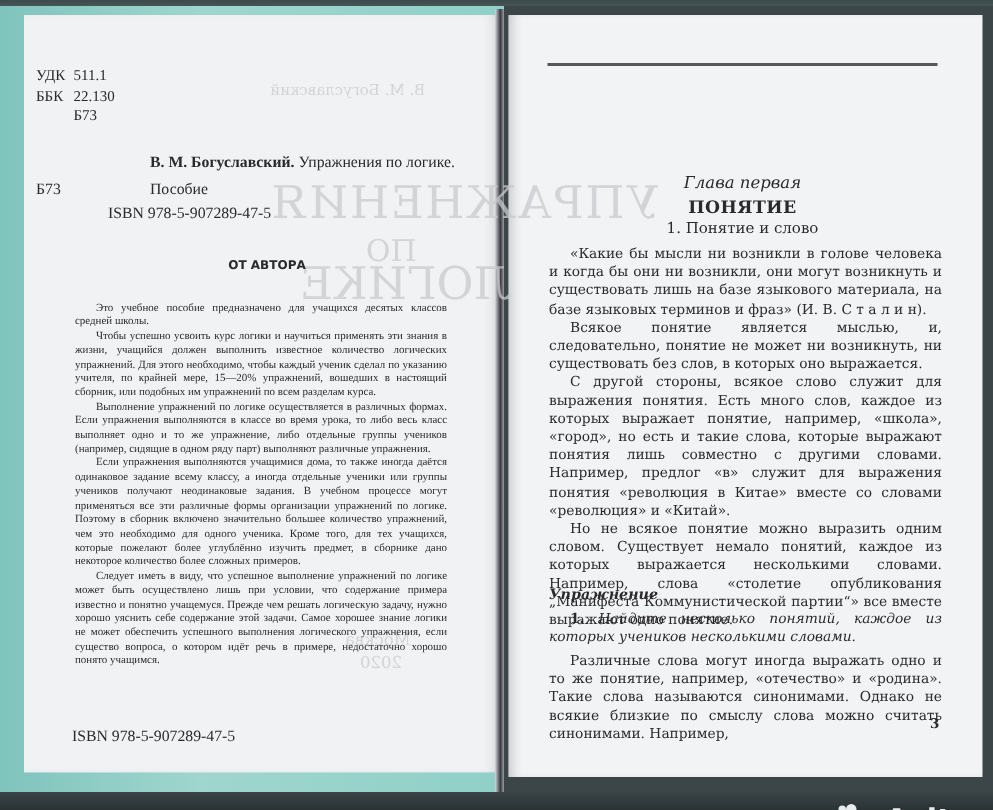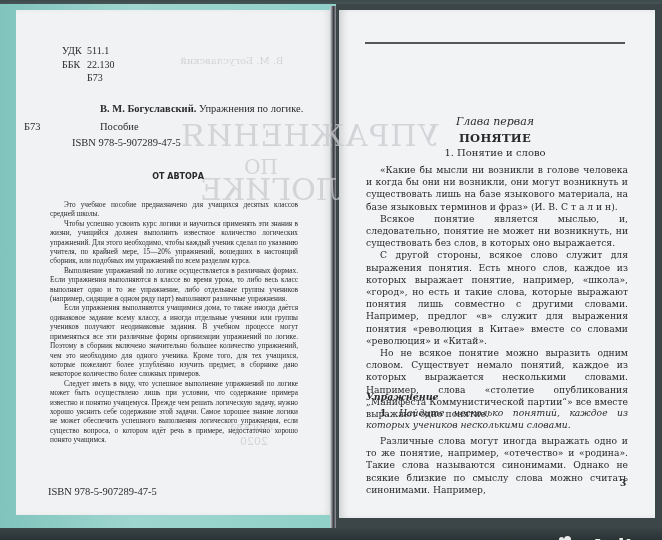--- a/index.html
+++ b/index.html
@@ -45,21 +45,21 @@
 
     
     .ghost {
       position: absolute; color: #c9cacd; font-family: "DejaVu Serif", serif;
       transform: scaleX(-1); opacity: 0.75;
     }
     .catalog {
       position: absolute; left: 24px; top: 44px; font-size: 10px; line-height: 13.5px;
       font-family: "Liberation Serif", serif;
     }
-    .catalog .row { display: flex; margin-left: 38px; }
+    .catalog .row { display: flex; }
     .catalog .k { width: 25px; }
     .biblio {
       position: absolute; left: 24px; top: 100px; width: 300px;
       font-family: "Liberation Serif", serif; font-size: 10.5px; line-height: 18px;
     }
     .biblio .code { position: absolute; left: 0; top: 18px; }
     .biblio .text { margin-left: 76px; }
     .biblio .author { font-weight: bold; }
     .isbn-top {
       position: absolute; left: 72px; top: 137px; font-size: 10.5px;

